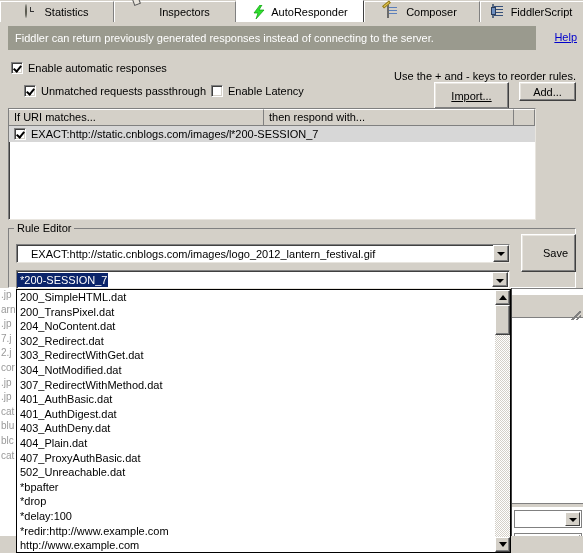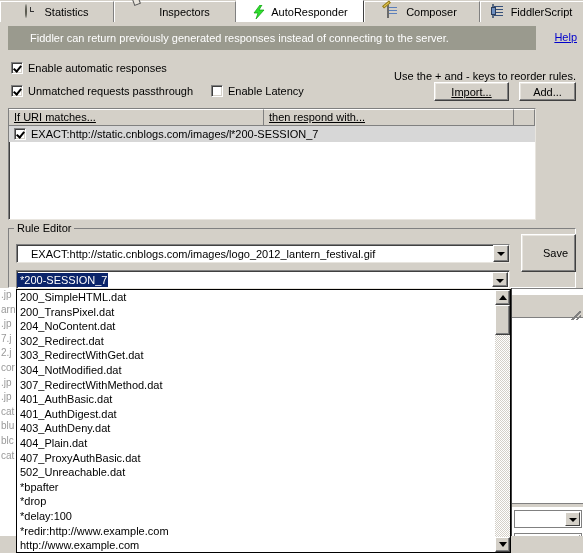--- a/index.html
+++ b/index.html
@@ -217,21 +217,21 @@
   }
 
   
   .banner {
     position: absolute; left: 8px; top: 26px;
     width: 528px; height: 24px;
     background: #9a9a8e;
     color: #fff;
     display: flex;
     align-items: center;
-    padding-left: 22px;
+    padding-left: 7px;
     box-sizing: border-box;
     font-size: 11px;
   }
   .help-link {
     position: absolute; right: 6px; top: 31px;
     color: #0000cc;
     font-size: 11px;
     text-decoration: underline;
     cursor: pointer;
   }
@@ -288,21 +288,21 @@
     left: 8px; top: 108px;
     width: 528px; height: 112px;
     background: #fff;
     border: 1px solid #808080;
     border-right-color: #e8e5df;
     border-bottom-color: #e8e5df;
     box-shadow: inset 1px 1px 0 #404040;
     box-sizing: border-box;
     overflow: hidden;
   }
-  .rl-head { display: flex; height: 17px; text-decoration: underline; }
+  .rl-head { display: flex; height: 17px; }
   .rl-col {
     background: #d4d0c8;
     border-right: 1px solid #808080;
     border-bottom: 1px solid #808080;
     border-top: 1px solid #fff;
     box-sizing: border-box;
     padding: 1px 0 0 5px;
     font-size: 11px;
     white-space: nowrap;
     overflow: hidden;
@@ -521,33 +521,33 @@
   <div class="banner">
     <span>Fiddler can return previously generated responses instead of connecting to the server.</span>
   </div>
   <span class="help-link">Help</span>
 
   <div class="cbrow" style="left:11px; top:62px;">
     <span class="cbox checked"></span>
     <span>Enable automatic responses</span>
   </div>
 
-  <div class="cbrow" style="left:11px; top:85px;">
+  <div class="cbrow" style="left:24px; top:85px;">
     <span class="cbox checked"></span>
     <span>Unmatched requests passthrough</span>
   </div>
 
   <div class="cbrow" style="left:211px; top:85px;">
     <span class="cbox"></span>
     <span>Enable Latency</span>
   </div>
 
   <span class="hint" style="right:7px; top:70px;">Use the + and - keys to reorder rules.</span>
 
-  <button class="btn" style="left:434px; top:82px; width:75px; height:19px;text-decoration:underline;">Import...</button>
+  <button class="btn" style="left:434px; top:82px; width:75px; height:27px;text-decoration:underline;">Import...</button>
   <button class="btn" style="left:519px; top:82px; width:57px; height:19px;">Add...</button>
 
   <div class="ruleslist">
     <div class="rl-head">
       <div class="rl-col" style="width:255px">If URI matches...</div>
       <div class="rl-col" style="width:250px">then respond with...</div>
       <div class="rl-col" style="flex:1"></div>
     </div>
     <div class="rl-row">
       <span class="cbox checked rcb"></span>

